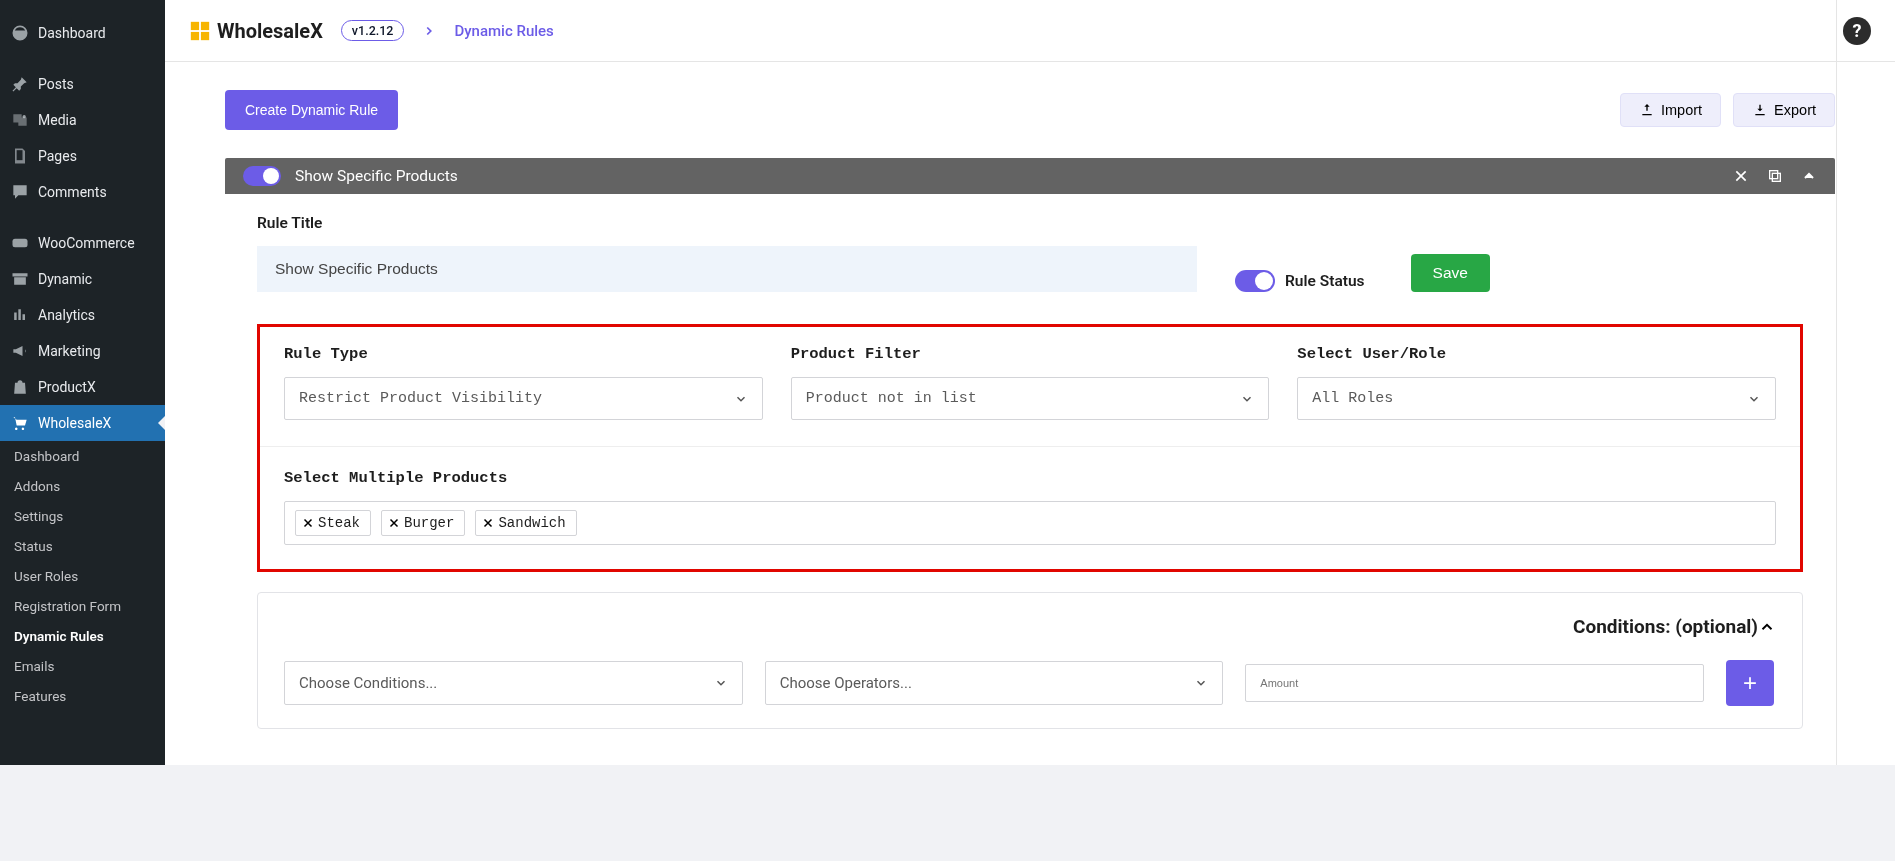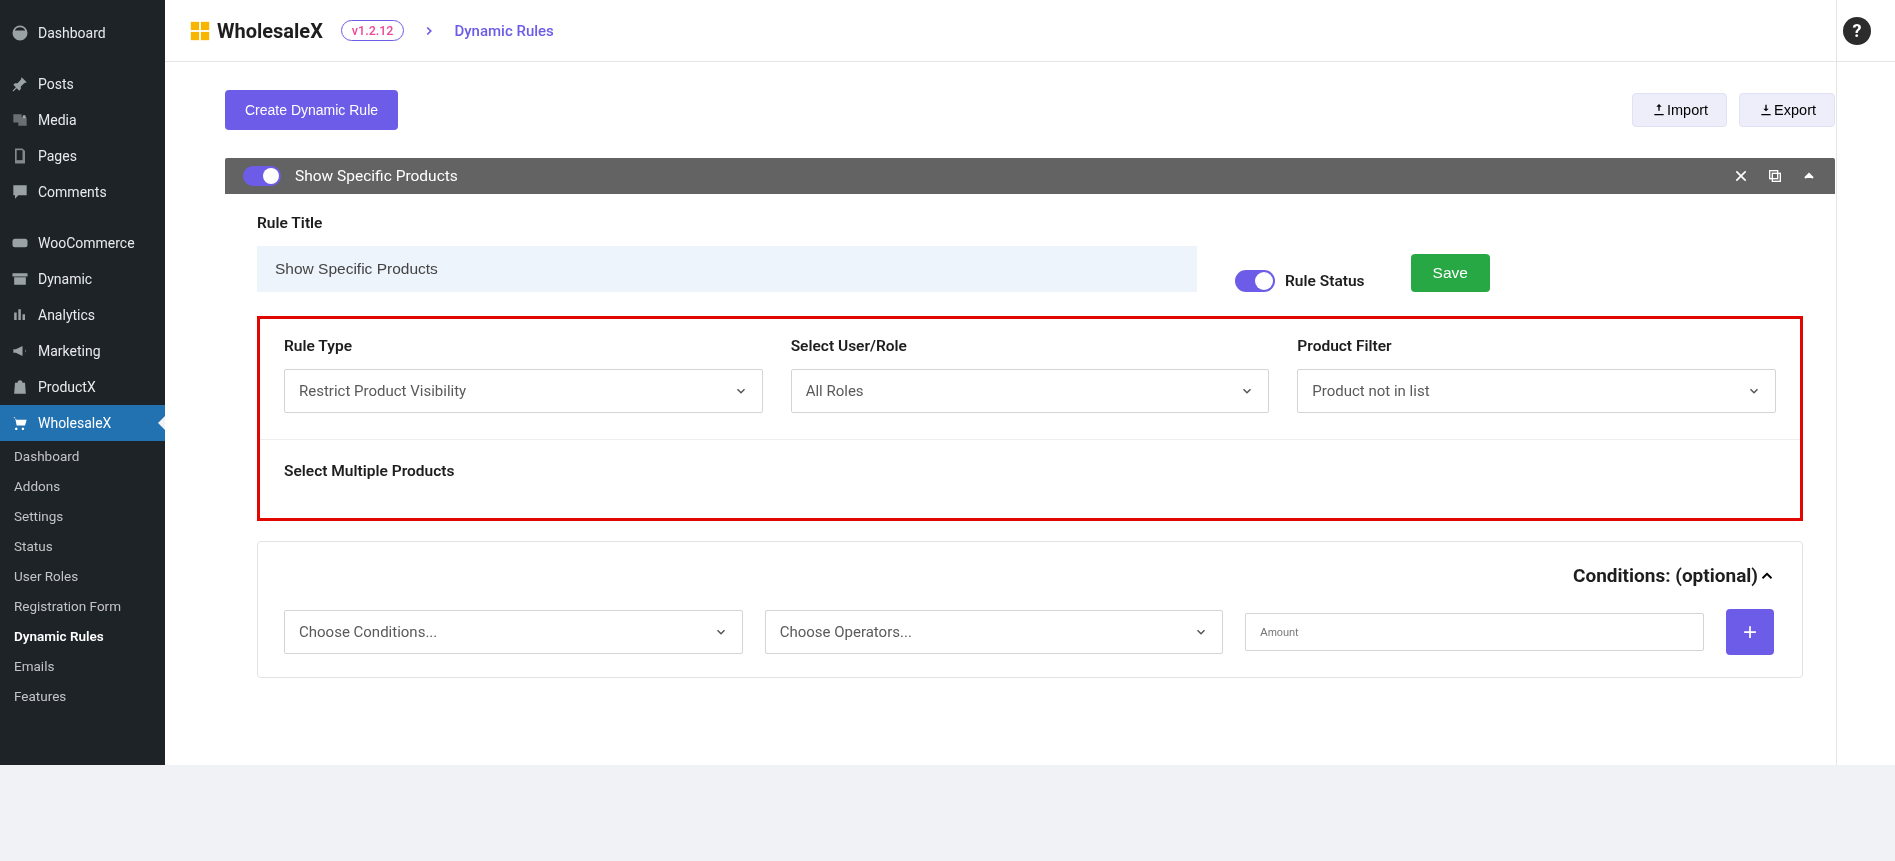--- a/index.html
+++ b/index.html
@@ -14,50 +14,50 @@
 .sidebar-sub.active { color: #fff; font-weight: 600; }
 .s-icon { width: 20px; height: 20px; display:flex; align-items:center; justify-content:center; color: rgba(240,246,252,.6); }
 .s-icon svg { width:20px; height:20px; }
 
 .main { flex: 1; display: flex; flex-direction: column; background: #fff; position: relative; }
 .main-scroll { overflow-y: auto; height: 100%; }
 
 .topbar { height: 62px; border-bottom: 1px solid #e5e5e5; display:flex; align-items:center; padding: 0 24px; gap: 18px; position: relative; }
 .logo-wx { display:flex; align-items:center; gap:6px; font-weight:700; font-size:20px; }
 .logo-mark { width:22px; height:22px; }
-.vbadge { border:1px solid #6c5ce7; color:#ec4899; border-radius: 14px; padding: 2px 10px; font-size: 12.5px; font-weight:500; }
+.vbadge { border:1px solid #6c5ce7; color:#0f172a; border-radius: 14px; padding: 2px 10px; font-size: 12.5px; font-weight:500; }
 .crumb-sep { color:#6c5ce7; }
 .crumb-link { color:#6c5ce7; font-size:15px; font-weight:500; }
 .help-dot { position:absolute; right:24px; width:28px; height:28px; border-radius:50%; background:#2c2c2c; color:#fff; display:flex; align-items:center; justify-content:center; font-weight:700; font-size:18px; }
 
 .page { padding: 28px 60px 40px 60px; }
 .page-head { display:flex; justify-content:space-between; align-items:center; margin-bottom: 28px; }
 .btn-primary { background:#6c5ce7; color:#fff; border:none; border-radius:4px; padding: 12px 20px; font-size:14px; cursor:pointer; }
-.btn-secondary { background:#eeeefb; border:1px solid #e0e0f7; border-radius:4px; padding: 8px 18px; font-size:14.5px; cursor:pointer; display:inline-flex; align-items:center; }
+.btn-secondary { background:#eeeefb; border:1px solid #e0e0f7; border-radius:4px; padding: 8px 18px; font-size:14.5px; cursor:pointer; display:inline-flex; align-items:center; gap:6px; }
 .btn-group { display:flex; gap:12px; }
 
 .rule-card { border-radius:4px; overflow:visible; }
 .rule-header { background:#636363; color:#fff; display:flex; align-items:center; padding: 8px 18px; gap:14px; border-radius: 2px 2px 0 0; }
 .toggle { width:38px; height:20px; background:#6c5ce7; border-radius:11px; position:relative; cursor:pointer; }
 .toggle::after { content:""; position:absolute; width:16px; height:16px; background:#fff; border-radius:50%; top:2px; right:2px; }
 .rule-header-title { font-size:15.5px; flex:1; }
 .rule-header-actions { display:flex; gap:18px; align-items:center; }
 .hdr-icon { width:16px; height:16px; cursor:pointer; fill:#fff; }
 
 .rule-body { background:#fff; padding: 20px 32px 6px; }
 .label { font-size:15.5px; font-weight:600; margin-bottom: 14px; display:block; }
 .row1 { display:flex; align-items:flex-end; gap:28px; margin-bottom: 6px; }
 .title-input { flex:1; background:#eef4fb; border:none; border-radius:0; padding: 14px 18px; font-size:15.5px; color:#444; max-width: 940px; }
 .status-wrap { display:flex; align-items:center; gap:10px; margin-left: 10px; }
 .status-toggle { width:40px; height:22px; background:#6c5ce7; border-radius:12px; position:relative; cursor:pointer; }
 .status-toggle::after { content:""; position:absolute; width:18px; height:18px; background:#fff; border-radius:50%; top:2px; right:2px; }
 .status-label { font-size:15.5px; font-weight:600; }
 .btn-save { background:#28a745; color:#fff; border:none; border-radius:4px; padding: 10px 22px; font-size:15.5px; cursor:pointer; margin-left: 18px; }
 
-.red-box { border:3px solid #e10600; border-radius:0; padding: 18px 24px 24px; margin-top: 24px; }
+.red-box { border:3px solid #e10600; border-radius:0; padding: 18px 24px 24px; margin-top: 32px; font-family: Liberation Mono, monospace; }
 .grid3 { display:grid; grid-template-columns: 1fr 1fr 1fr; gap: 28px; margin-bottom: 26px; }
 .field label { font-size:15.5px; font-weight:600; margin-bottom: 14px; display:block; }
 .select { width:100%; border:1px solid #d3d4d8; border-radius:2px; padding: 12px 14px; font-size:15px; color:#5a5a5a; background:#fff; display:flex; justify-content:space-between; align-items:center; cursor:pointer; }
 .chev { width:14px; height:14px; }
 
 .hr { border:none; border-top:1px solid #eee; margin: 0 -24px 22px; }
 .tags-wrap { border:1px solid #d3d4d8; border-radius:2px; padding: 8px 10px; display:flex; gap:10px; flex-wrap:wrap; }
 .tag { border:1px solid #d3d4d8; border-radius:2px; padding: 4px 10px 4px 6px; font-size:14px; display:flex; align-items:center; gap:4px; cursor:pointer; }
 .tag svg { width:12px; height:12px; }
 
@@ -255,40 +255,60 @@
               <div class="field">
                 <label>Rule Type</label>
                 <div class="select">
                   <span>Restrict Product Visibility</span>
                   <svg class="chev" viewBox="0 0 24 24" fill="none" stroke="#555" stroke-width="2.5">
                         <path d="M6 9l6 6 6-6"></path>
                       </svg>
                 </div>
               </div>
               <div class="field">
+                <label>Product Filter</label>
+                <div class="select">
+                  <span>Product not in list</span>
+                  <svg class="chev" viewBox="0 0 24 24" fill="none" stroke="#555" stroke-width="2.5">
+                        <path d="M6 9l6 6 6-6"></path>
+                      </svg>
+                </div>
+              </div>
+              <div class="field">
                 <label>Select User/Role</label>
                 <div class="select">
                   <span>All Roles</span>
                   <svg class="chev" viewBox="0 0 24 24" fill="none" stroke="#555" stroke-width="2.5">
                         <path d="M6 9l6 6 6-6"></path>
                       </svg>
                 </div>
               </div>
-              <div class="field">
-                <label>Product Filter</label>
-                <div class="select">
-                  <span>Product not in list</span>
-                  <svg class="chev" viewBox="0 0 24 24" fill="none" stroke="#555" stroke-width="2.5">
-                        <path d="M6 9l6 6 6-6"></path>
-                      </svg>
-                </div>
-              </div>
             </div>
             <hr class="hr">
             <label class="label">Select Multiple Products</label>
+            <div class="tags-wrap">
+              <span class="tag">
+                    <svg viewBox="0 0 24 24" stroke="#000" stroke-width="3">
+                      <path d="M5 5l14 14M19 5L5 19"></path>
+                    </svg>
+                    <span>Steak</span>
+                  </span>
+              <span class="tag">
+                    <svg viewBox="0 0 24 24" stroke="#000" stroke-width="3">
+                      <path d="M5 5l14 14M19 5L5 19"></path>
+                    </svg>
+                    <span>Burger</span>
+                  </span>
+              <span class="tag">
+                    <svg viewBox="0 0 24 24" stroke="#000" stroke-width="3">
+                      <path d="M5 5l14 14M19 5L5 19"></path>
+                    </svg>
+                    <span>Sandwich</span>
+                  </span>
+            </div>
           </div>
 
           <div class="cond-card">
             <div class="cond-head">
               <h3>Conditions: (optional)</h3>
               <svg width="18" height="18" viewBox="0 0 24 24" fill="none" stroke="#000" stroke-width="2.5">
                     <path d="M6 15l6-6 6 6"></path>
                   </svg>
             </div>
             <div class="cond-row">

